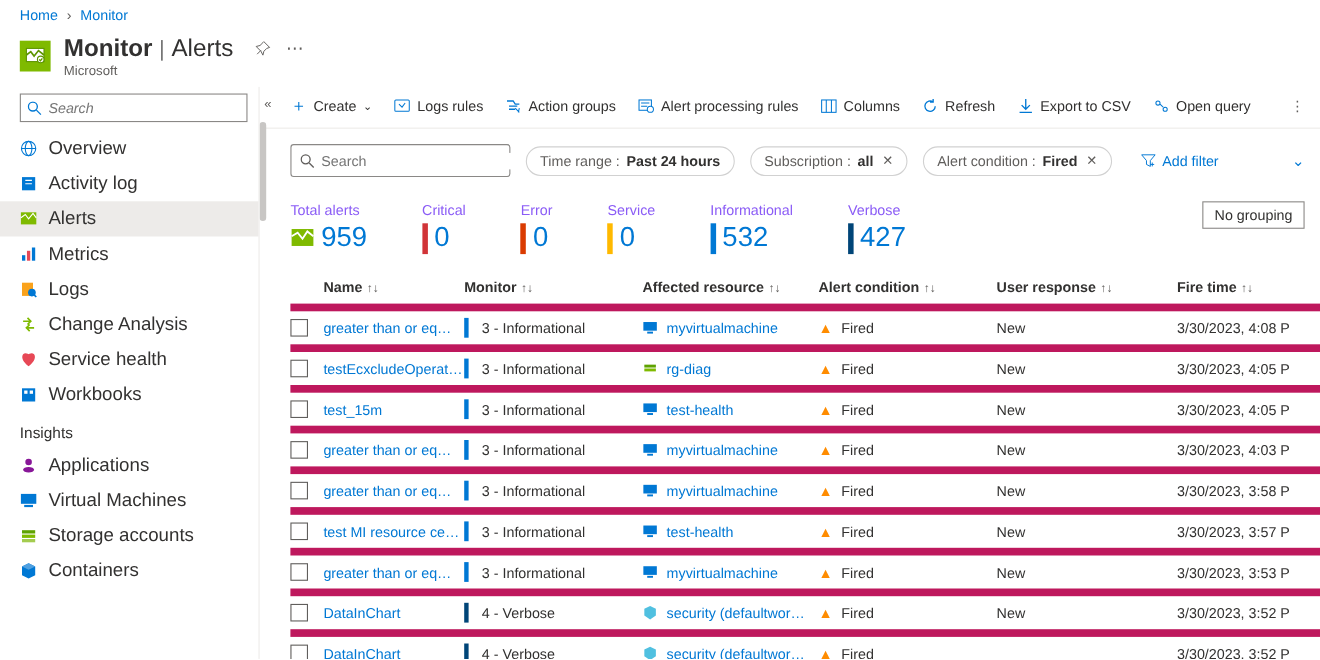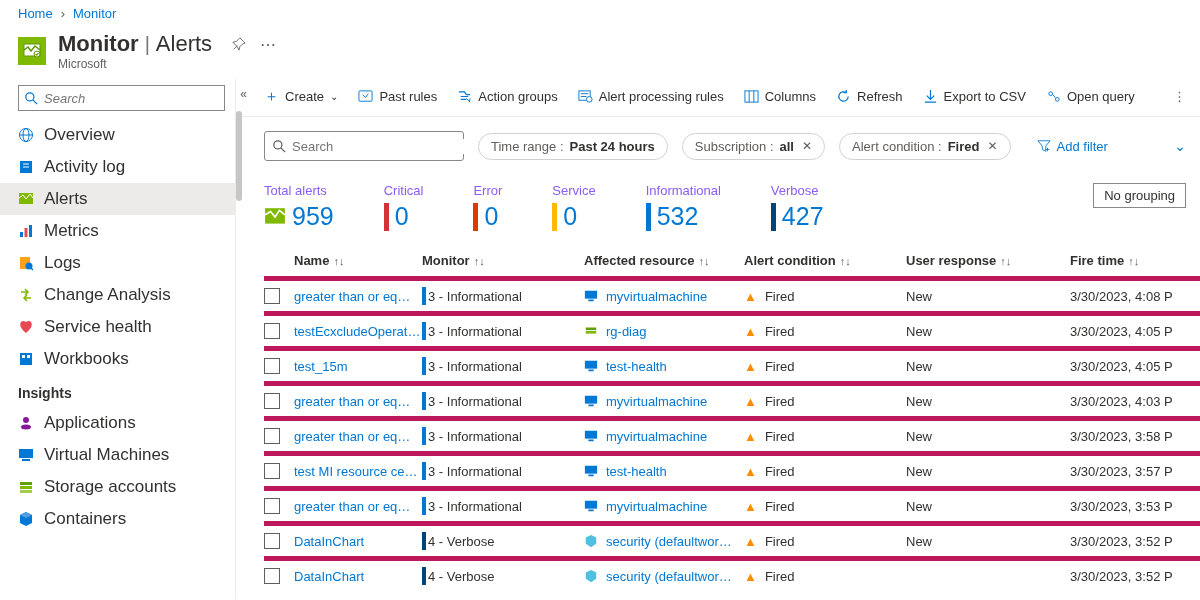--- a/index.html
+++ b/index.html
@@ -18,21 +18,21 @@
 .title-actions{display:flex;align-items:center;gap:14px;margin-left:14px;color:#605e5c}
 .title-actions span{cursor:pointer;font-size:16px}
 .subtitle{font-size:12px;color:#605e5c}
 .layout{display:flex;height:520px}
 .sidebar{width:236px;border-right:1px solid #edebe9;padding:6px 0;position:relative}
 .sidebar-search{margin:0 10px 8px 18px;display:flex;align-items:center;border:1px solid #8a8886;height:26px;padding:0 6px;gap:6px}
 .sidebar-search input{border:none;outline:none;flex:1;font-size:13px;font-style:italic;color:#605e5c}
 .collapse{position:absolute;right:-12px;top:8px;font-size:12px;color:#605e5c;cursor:pointer}
 .nav-item{display:flex;align-items:center;gap:10px;padding:6px 18px;cursor:pointer;font-size:17px;color:#323130}
 .nav-item.active{background:#edebe9}
-.nav-section{font-weight:700;padding:10px 18px 6px 18px;font-size:14px}
+.nav-section{font-weight:400;padding:10px 18px 6px 18px;font-size:14px}
 .nav-icon{width:16px;height:16px;display:flex;align-items:center;justify-content:center;font-size:14px}
 .main{flex:1;padding:0;overflow:hidden;position:relative}
 .scrollbar{position:absolute;left:0;top:32px;width:6px;height:90px;background:#c8c6c4;border-radius:3px}
 .toolbar{display:flex;align-items:center;gap:20px;padding:8px 14px 10px 28px;border-bottom:1px solid #edebe9}
 .toolbar-btn{display:flex;align-items:center;gap:6px;color:#323130;cursor:pointer;font-size:13px}
 .toolbar-btn .ic{color:#0078d4;font-size:15px}
 .filters{display:flex;align-items:center;gap:14px;padding:14px 14px 8px 28px}
 .main-search{display:flex;align-items:center;border:1px solid #8a8886;border-radius:3px;height:30px;padding:0 8px;gap:6px;width:200px}
 .main-search input{border:none;outline:none;flex:1;font-size:13px}
 .pill{display:flex;align-items:center;gap:6px;border:1px solid #d1d1d1;border-radius:16px;padding:5px 12px;font-size:13px;background:#fff;cursor:pointer;white-space:nowrap}
@@ -55,24 +55,24 @@
 .table{padding:6px 0 0 28px}
 .thead{display:flex;align-items:center;padding:8px 0;font-weight:600;font-size:13px}
 .col-chk{width:30px}
 .col-name{width:128px}
 .col-sev{width:162px}
 .col-res{width:160px}
 .col-cond{width:162px}
 .col-resp{width:164px}
 .col-time{width:120px}
 .sort{color:#605e5c;margin-left:4px;font-size:11px}
-.row{display:flex;align-items:center;padding:6px 0;font-size:13px;border-top:5px solid #be185d}
+.row{display:flex;align-items:center;padding:6px 0;font-size:13px;border-top:7px solid #be185d}
 .chk{width:16px;height:16px;border:1px solid #605e5c;cursor:pointer}
 .name-link{color:#0078d4;overflow:hidden;text-overflow:ellipsis;white-space:nowrap;max-width:120px}
-.sev-cell{display:flex;align-items:center;gap:2px}
+.sev-cell{display:flex;align-items:center;gap:12px}
 .sev-bar{width:4px;height:18px}
 .sev-bar.info{background:#0078d4}
 .sev-bar.verbose{background:#004578}
 .res-cell{display:flex;align-items:center;gap:8px;color:#0078d4;overflow:hidden;white-space:nowrap;text-overflow:ellipsis}
 .res-ic{width:14px;height:14px}
 .cond-cell{display:flex;align-items:center;gap:8px}
 .warn-ic{color:#ff8c00;font-size:13px}
 svg{display:block}
 </style>
 </head>
@@ -250,21 +250,21 @@
           <span>Create</span>
           <span style="font-size:10px">⌄</span>
         </div>
       <div class="toolbar-btn">
           <span class="ic">
             <svg width="15" height="15" viewBox="0 0 16 16">
               <rect x="1" y="2" width="14" height="11" rx="1" stroke="#0078d4" fill="none"></rect>
               <path d="M5 6 L8 9 L11 5" stroke="#0078d4" fill="none"></path>
             </svg>
           </span>
-          <span>Past rules</span>
+          <span>Logs rules</span>
         </div>
       <div class="toolbar-btn">
           <span class="ic">
             <svg width="15" height="15" viewBox="0 0 16 16">
               <path d="M2 3 L8 3 L10 6 L14 6 M4 8 L12 8 M4 11 L10 11" stroke="#0078d4" fill="none" stroke-width="1.3"></path>
               <path d="M10 10 L14 14 M14 10 L13 14" stroke="#0078d4" fill="none"></path>
             </svg>
           </span>
           <span>Action groups</span>
         </div>

